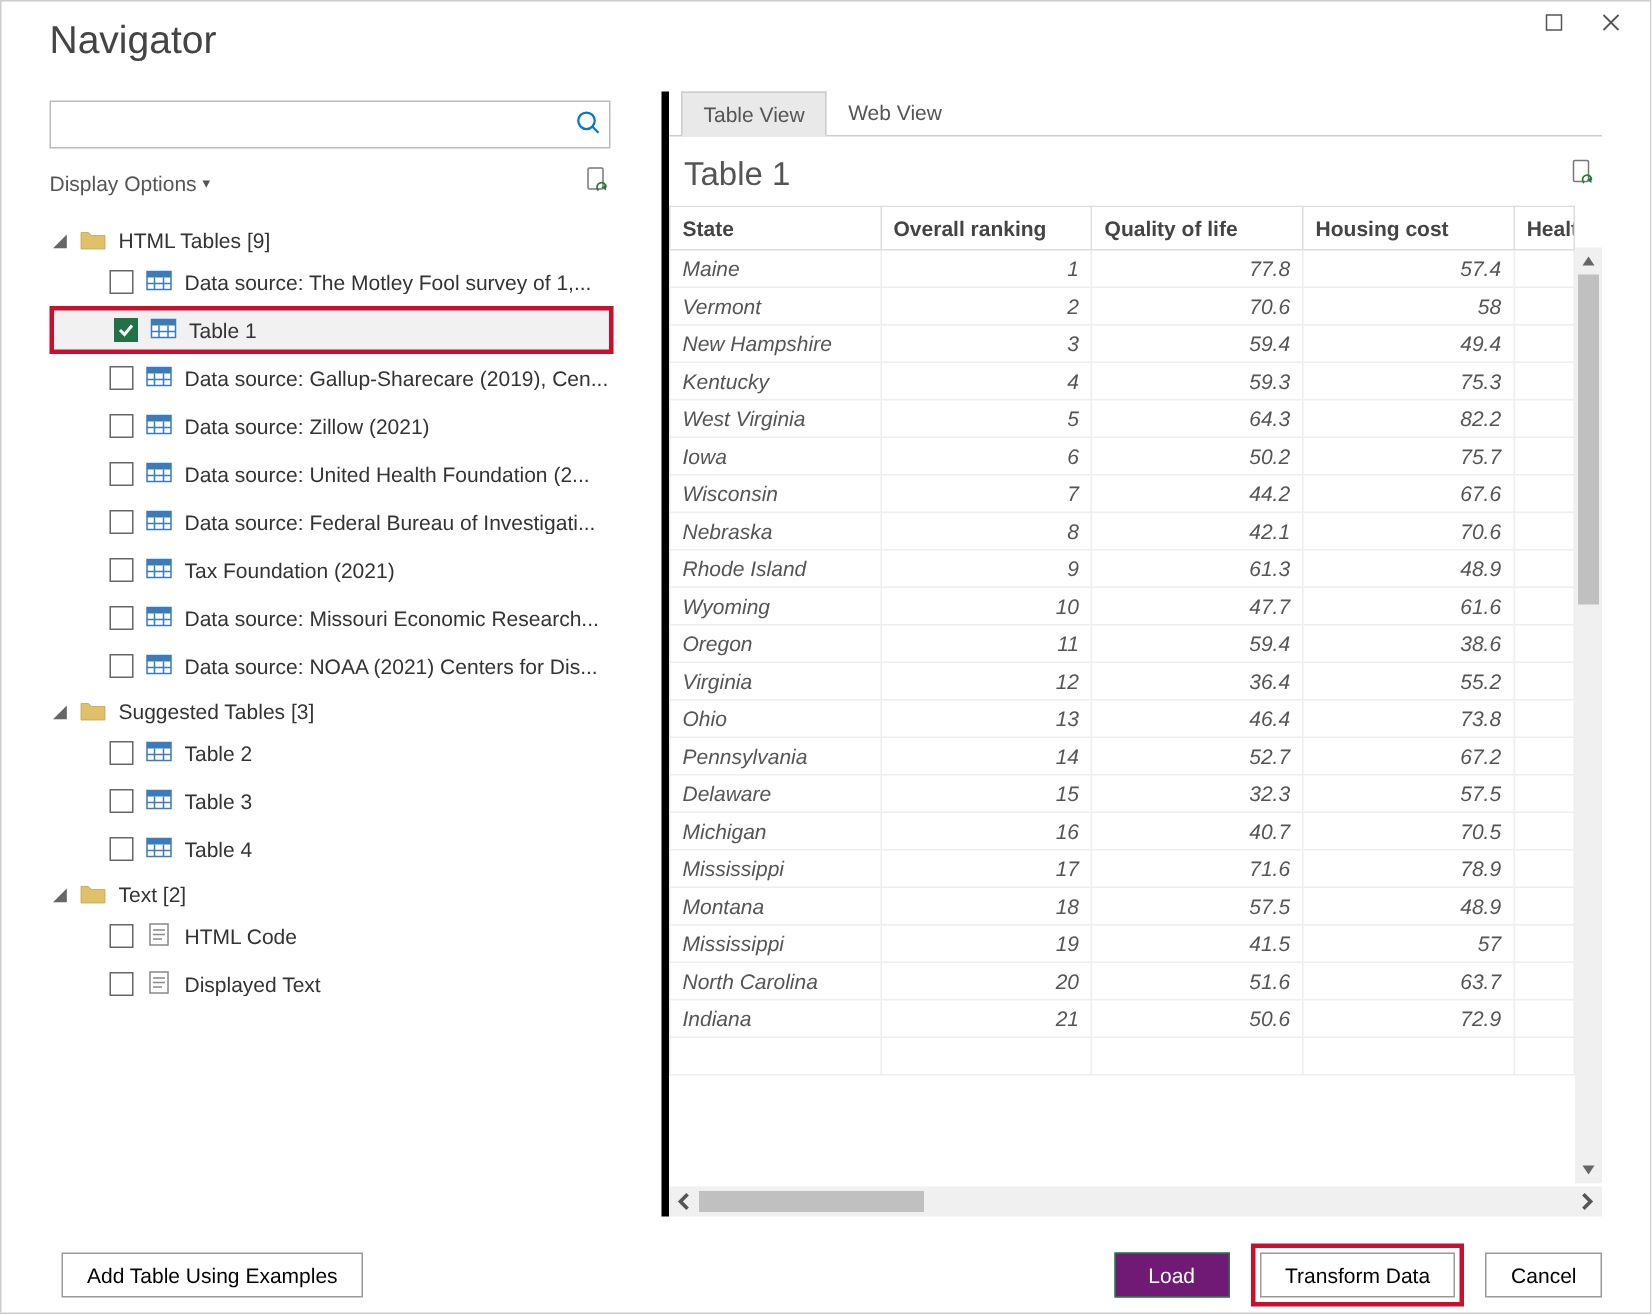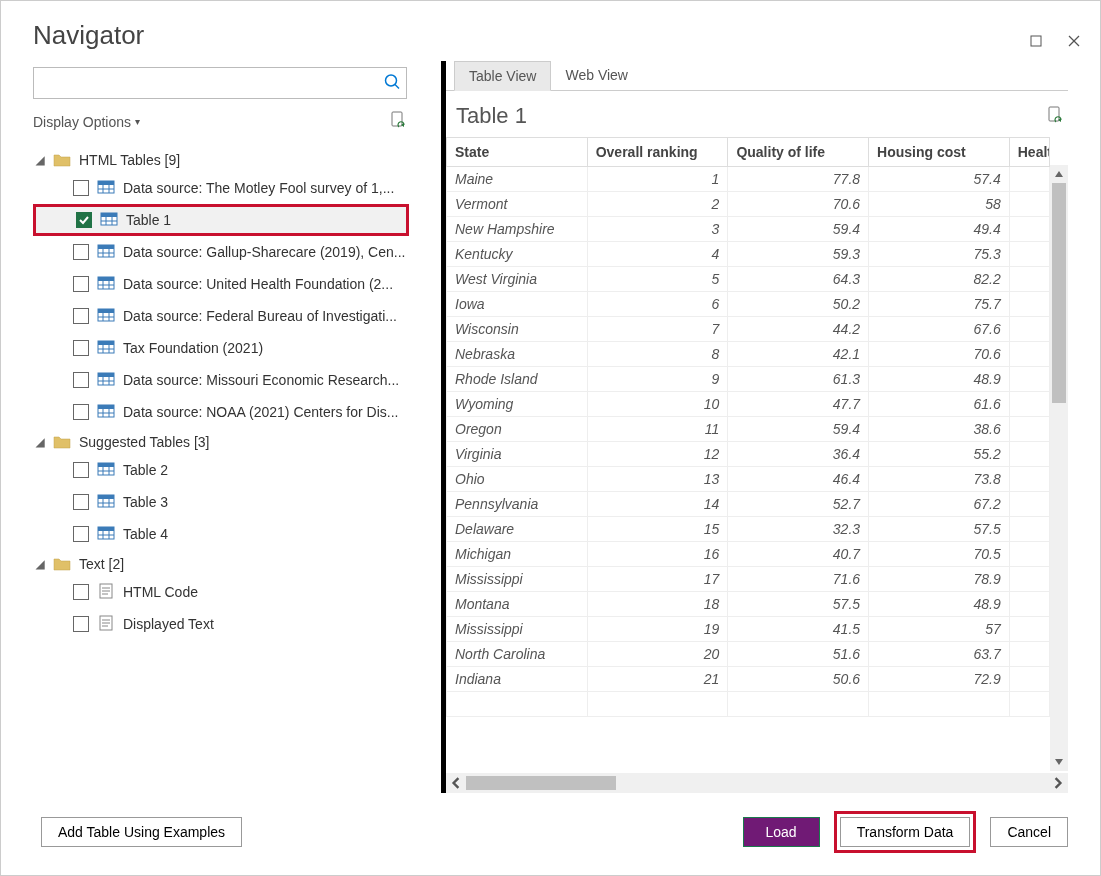--- a/index.html
+++ b/index.html
@@ -16,21 +16,21 @@
   .dialog {
     width: 1101px;
     height: 876px;
     border: 1px solid #ccc;
     display: flex;
     flex-direction: column;
     background: #fff;
   }
   .titlebar {
     display: flex;
-    align-items: flex-end;
+    align-items: flex-start;
     justify-content: space-between;
     padding: 10px 14px 10px 32px;
     height: 60px;
   }
   .titlebar h1 {
     font-size: 26px;
     font-weight: 400;
     color: #444;
   }
   .titlebar-controls {
@@ -293,21 +293,21 @@
     left: 0;
     top: 0;
     height: 14px;
     width: 150px;
     background: #c0c0c0;
   }
   .bottom-bar {
     display: flex;
     align-items: center;
     justify-content: space-between;
-    padding: 18px 32px 22px 40px;
+    padding: 18px 32px 4px 40px;
   }
   .btn {
     padding: 6px 16px;
     border: 1px solid #999;
     background: #fff;
     cursor: pointer;
     font-size: 14px;
     font-family: inherit;
   }
   .btn-primary {
@@ -421,20 +421,31 @@
             </div>
             <div class="tree-item">
               <span class="checkbox"></span>
               <span><svg class="table-icon" width="18" height="14" viewBox="0 0 18 14">
                   <rect x="1" y="1" width="16" height="12" fill="#fff" stroke="#3b7bb8"></rect>
                   <rect x="1" y="1" width="16" height="4" fill="#3b7bb8"></rect>
                   <line x1="6" y1="5" x2="6" y2="13" stroke="#3b7bb8"></line>
                   <line x1="12" y1="5" x2="12" y2="13" stroke="#3b7bb8"></line>
                   <line x1="1" y1="9" x2="17" y2="9" stroke="#3b7bb8"></line>
                 </svg></span>
+              <span class="tree-item-label">Data source: Zillow (2021)</span>
+            </div>
+            <div class="tree-item">
+              <span class="checkbox"></span>
+              <span><svg class="table-icon" width="18" height="14" viewBox="0 0 18 14">
+                  <rect x="1" y="1" width="16" height="12" fill="#fff" stroke="#3b7bb8"></rect>
+                  <rect x="1" y="1" width="16" height="4" fill="#3b7bb8"></rect>
+                  <line x1="6" y1="5" x2="6" y2="13" stroke="#3b7bb8"></line>
+                  <line x1="12" y1="5" x2="12" y2="13" stroke="#3b7bb8"></line>
+                  <line x1="1" y1="9" x2="17" y2="9" stroke="#3b7bb8"></line>
+                </svg></span>
               <span class="tree-item-label">Data source: United Health Foundation (2...</span>
             </div>
             <div class="tree-item">
               <span class="checkbox"></span>
               <span><svg class="table-icon" width="18" height="14" viewBox="0 0 18 14">
                   <rect x="1" y="1" width="16" height="12" fill="#fff" stroke="#3b7bb8"></rect>
                   <rect x="1" y="1" width="16" height="4" fill="#3b7bb8"></rect>
                   <line x1="6" y1="5" x2="6" y2="13" stroke="#3b7bb8"></line>
                   <line x1="12" y1="5" x2="12" y2="13" stroke="#3b7bb8"></line>
                   <line x1="1" y1="9" x2="17" y2="9" stroke="#3b7bb8"></line>

